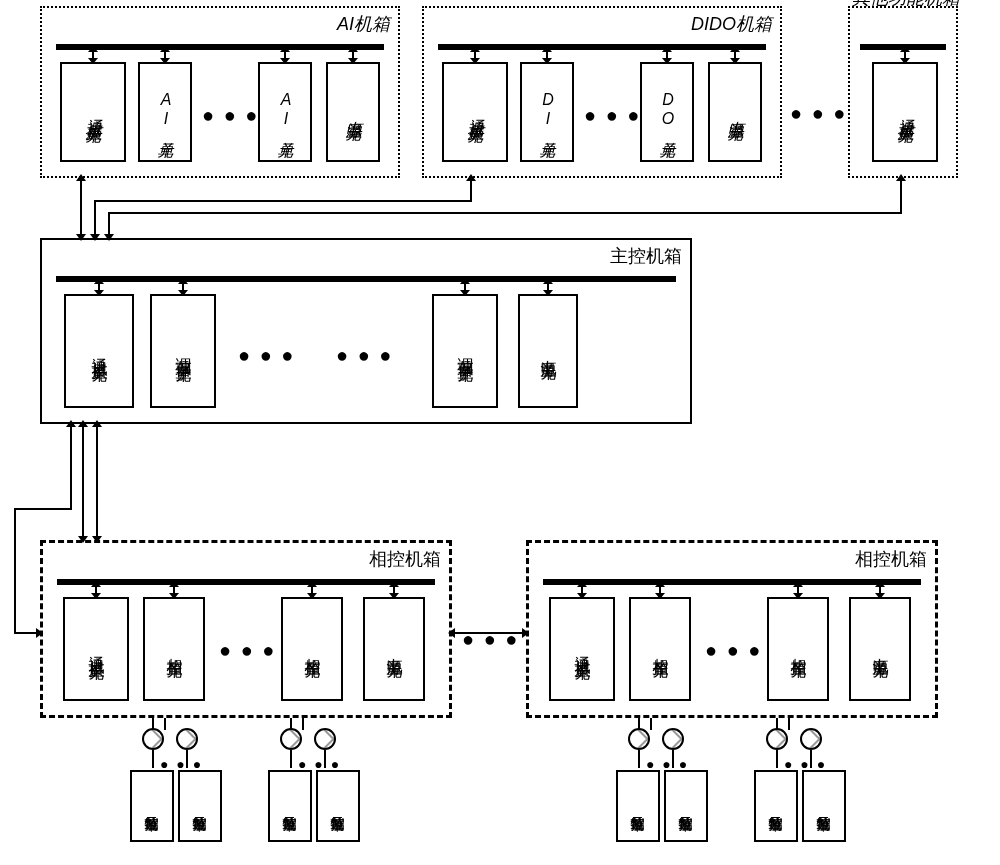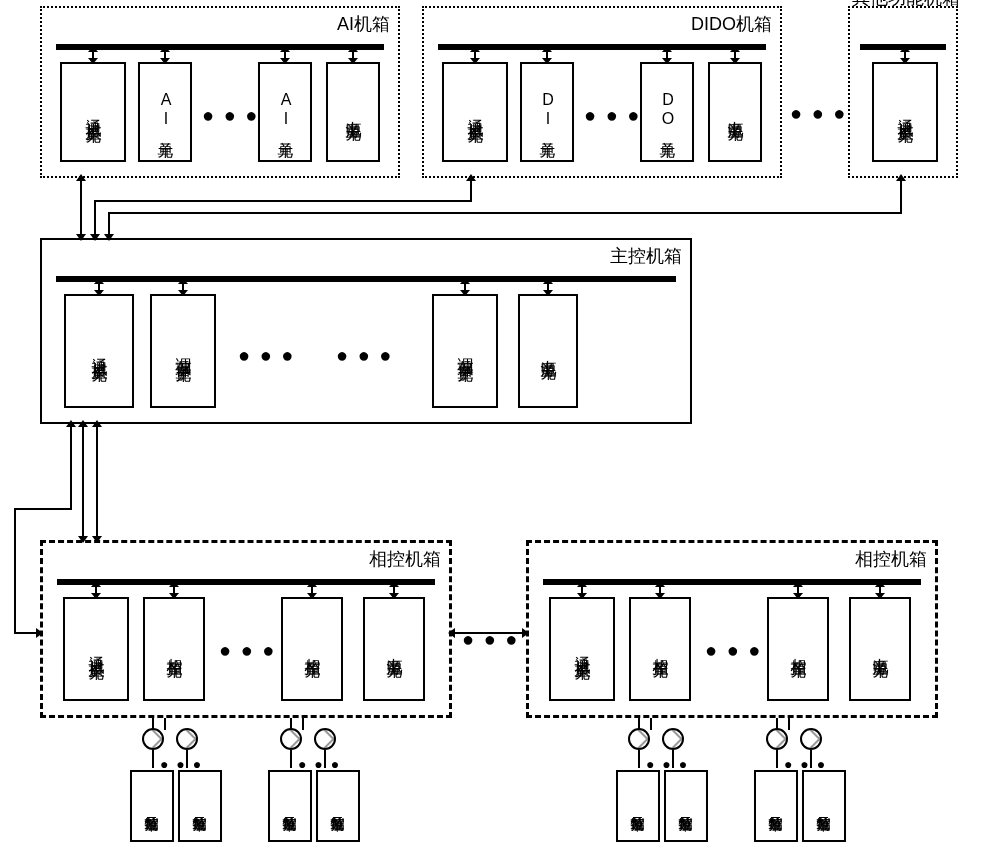--- a/index.html
+++ b/index.html
@@ -14,21 +14,21 @@
     width: 1000px;
     height: 865px;
     background: #fff;
   }
   
   .chassis {
     position: absolute;
     box-sizing: border-box;
     background: #fff;
   }
-  .chassis.dotted { border: 2px dotted #000; }
+  .chassis.dotted { border: 2px dotted #000; font-style: italic; }
   .chassis.solid  { border: 2px solid  #000; }
   .chassis.dashed { border: 3px dashed #000; }
   .chassis-title {
     position: absolute;
     top: 4px;
     right: 8px;
     font-size: 18px;
     white-space: nowrap;
   }
   

